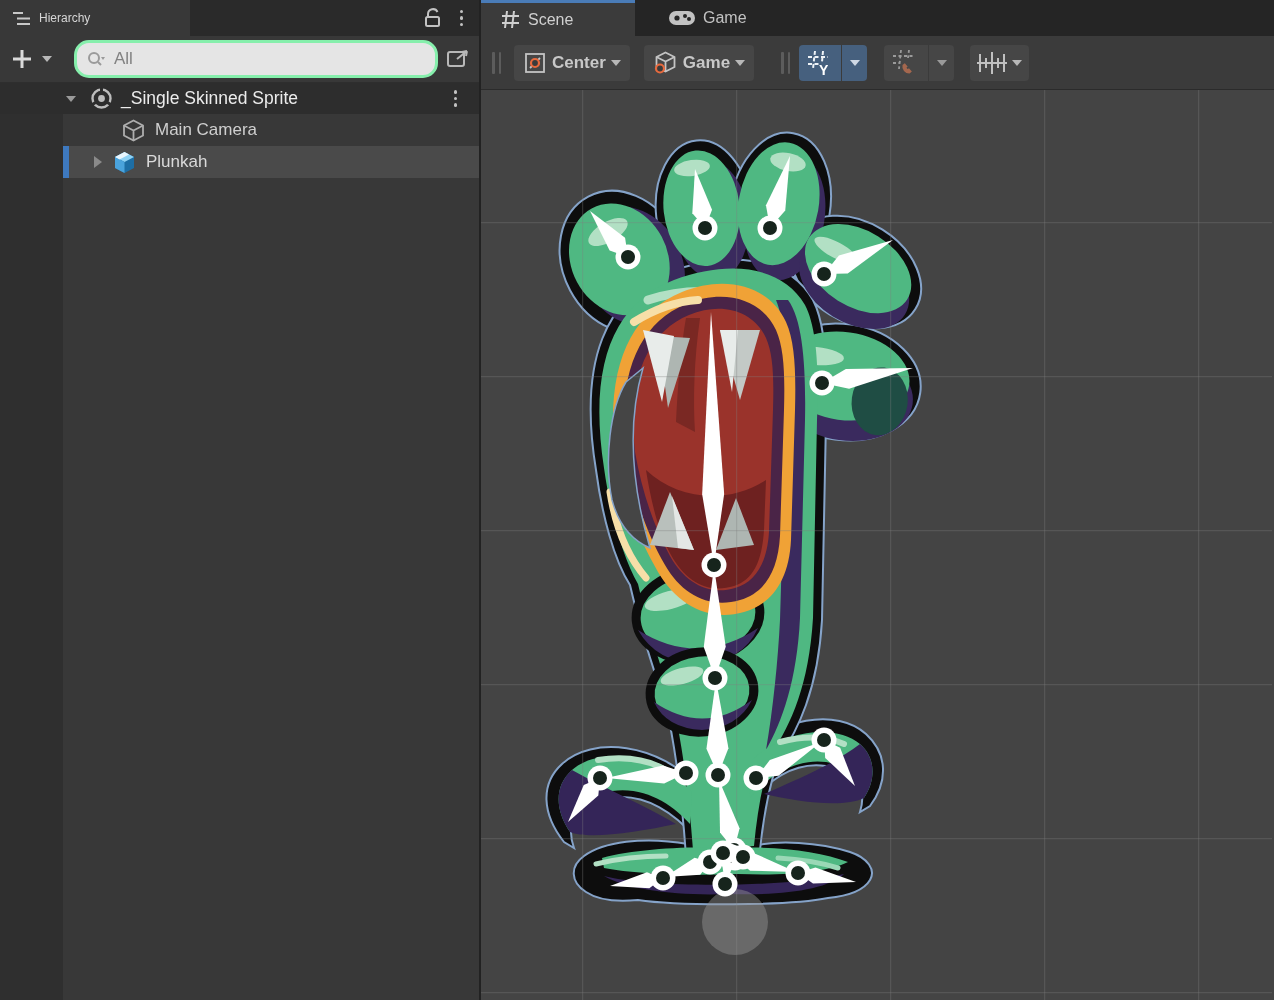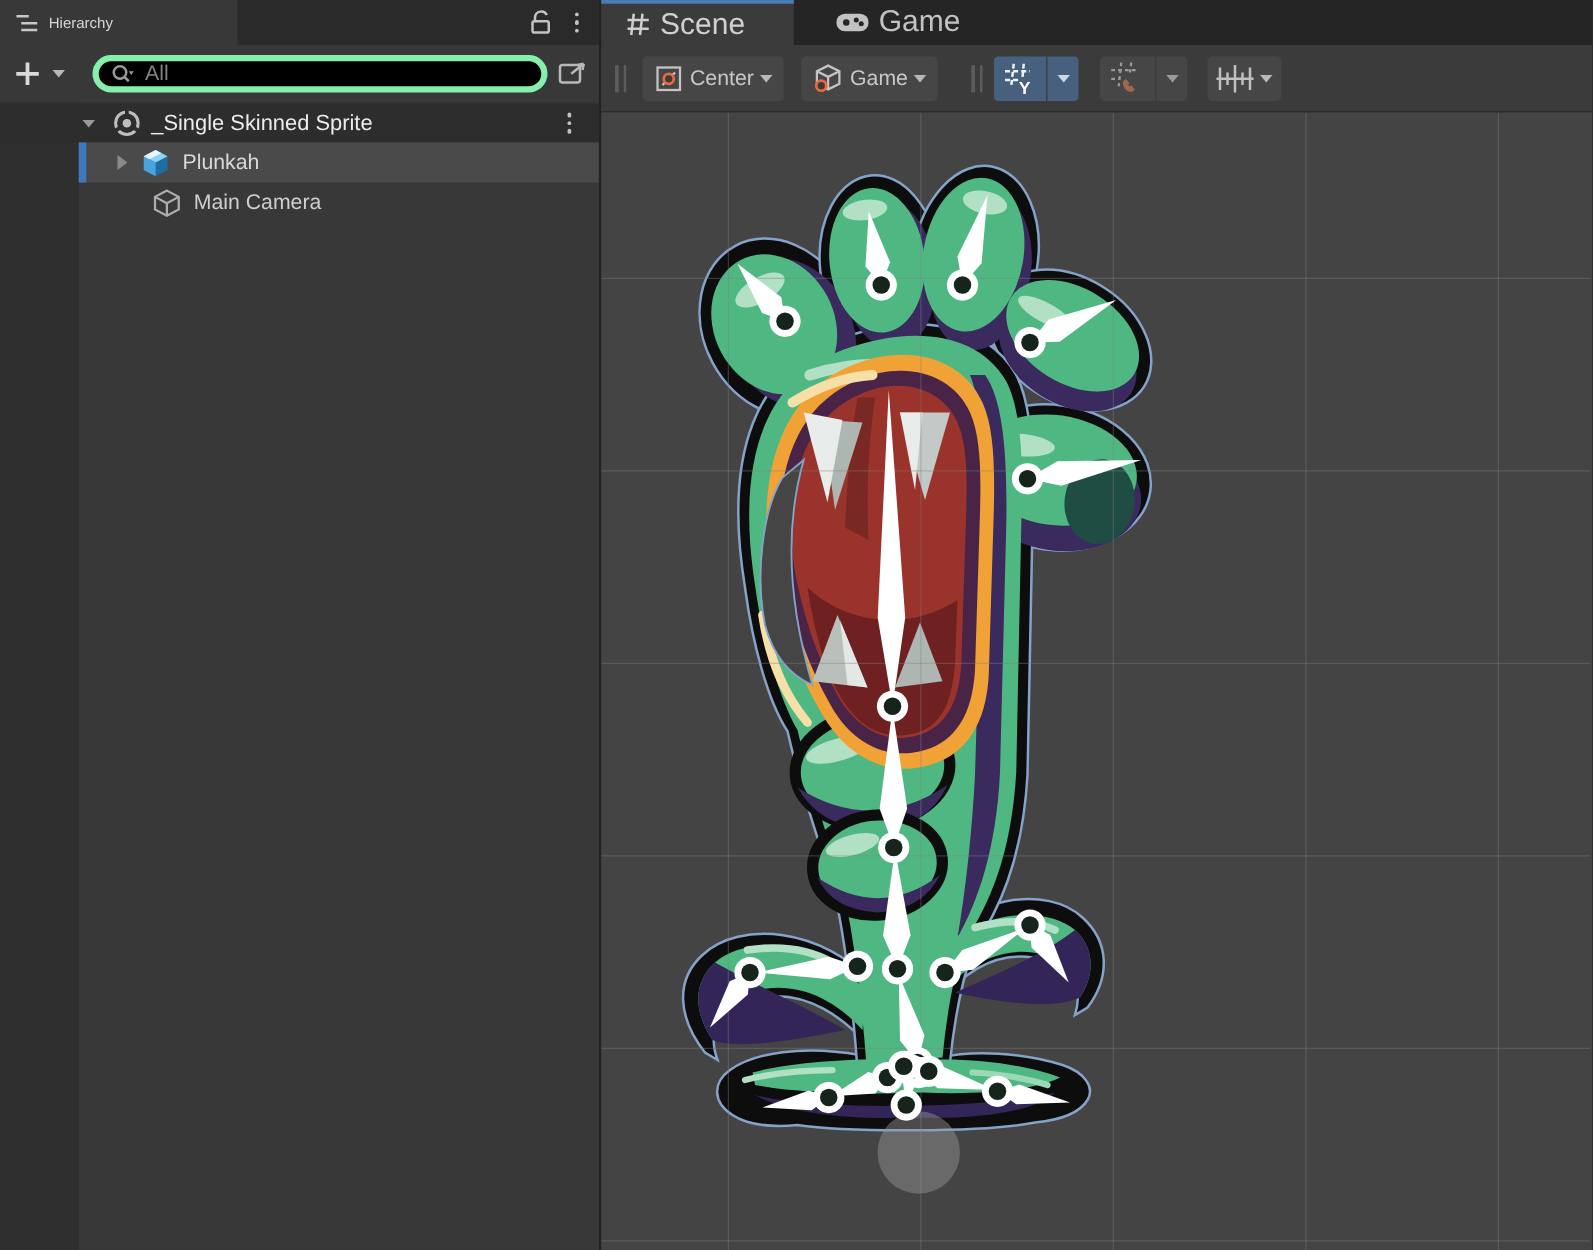--- a/index.html
+++ b/index.html
@@ -8,45 +8,45 @@
 
   
   .left{width:481px;height:100%;display:flex;flex-direction:column;border-right:2px solid #222;background:#383838;}
   .l-tabstrip{height:36px;background:#2a2a2a;display:flex;align-items:stretch;position:relative;flex:none;}
   .l-tab{width:190px;background:#383838;display:flex;align-items:center;gap:9px;padding-left:13px;}
   .l-tab-label{font-size:12px;color:#d6d6d6;}
   .l-strip-icons{margin-left:auto;display:flex;align-items:center;gap:18px;padding-right:16px;}
   .l-toolbar{height:47px;background:#383838;border-bottom:1px solid #2e2e2e;display:flex;align-items:center;flex:none;}
   .plus-btn{display:flex;align-items:center;margin-left:10px;}
   .caret{width:0;height:0;border-left:5px solid transparent;border-right:5px solid transparent;border-top:6px solid #b8b8b8;display:inline-block;}
-  .search-pill{flex:1;height:30px;margin:0 7px 0 22px;background:#000000;border:5px solid #86efac;border-radius:15px;display:flex;align-items:center;padding:4px 10px;gap:8px;}
+  .search-pill{flex:1;height:30px;margin:0 7px 0 22px;background:#e5e5e5;border:3px solid #86efac;border-radius:15px;display:flex;align-items:center;padding:16px 10px;gap:8px;}
   .search-text{color:#828282;font-size:17px;}
   .rows{flex:1;background:linear-gradient(to right,#2f2f2f 63px,#383838 63px);}
   .row{height:32px;display:flex;align-items:center;position:relative;}
   .row-header{background:#2d2d2d;height:31px;}
   .row-sel-bg{position:absolute;left:63px;right:0;top:0;bottom:0;background:#4a4a4a;}
   .sel-bar{position:absolute;left:63px;top:0;bottom:0;width:6px;background:#3e79bf;}
   .row-label{font-size:17px;color:#cfcfcf;position:relative;}
   .row-label.bold{font-weight:normal;color:#ececec;font-size:17.5px;}
   .kebab{color:#c2c2c2;font-size:17px;letter-spacing:0;line-height:6px;display:flex;flex-direction:column;gap:3px;align-items:center;}
   .kebab i{width:3.5px;height:3.5px;border-radius:50%;background:#c2c2c2;display:block;}
   .row .kebab{position:absolute;right:22px;}
 
   
   .right{flex:1;height:100%;display:flex;flex-direction:column;min-width:0;}
   .s-tabstrip{height:36px;background:#252525;display:flex;align-items:stretch;flex:none;}
   .s-tab{display:flex;align-items:center;gap:8px;padding:0 18px 0 20px;}
   .s-tab.active{background:#3b3b3b;border-top:3px solid #4a7cb8;width:154px;}
-  .s-tab-label{font-size:24px;color:#d0d0d0;}
+  .s-tab-label{font-size:16px;color:#d0d0d0;}
   .s-tab.inactive{margin-left:14px;}
   .s-tab.inactive .s-tab-label{color:#c2c2c2;}
   .s-toolbar{height:54px;background:#3b3b3b;border-bottom:1px solid #2b2b2b;display:flex;align-items:center;flex:none;}
   .handle{display:flex;gap:4px;margin-left:11px;}
   .handle i{width:2.5px;height:22px;background:#5c5c5c;border-radius:1px;display:block;}
-  .tbtn{height:36px;background:#464646;border-radius:4px;display:flex;align-items:center;gap:5px;padding:0 9px;color:#c8c8c8;font-size:17px;}
+  .tbtn{height:36px;background:#464646;border-radius:4px;display:flex;align-items:center;gap:5px;padding:0 9px;color:#c8c8c8;font-size:17px;font-weight:bold;}
   .tgroup{display:flex;height:36px;border-radius:4px;overflow:hidden;}
   .tseg{background:#464646;display:flex;align-items:center;justify-content:center;}
   .tseg.blue{background:#46607e;}
   .tseg.main{padding:0 8px;}
   .tseg.drop{width:26px;border-left:1px solid #3b3b3b;}
   .viewport{flex:1;background:#444444;position:relative;overflow:hidden;min-height:0;}
   .viewport svg{position:absolute;left:0;top:0;}
 </style>
 </head>
 <body>
@@ -117,40 +117,40 @@
         </svg>
         <span class="row-label bold" style="margin-left:8px">_Single Skinned Sprite</span>
         <span class="kebab">
             <i></i>
             <i></i>
             <i></i>
           </span>
       </div>
 
       <div class="row">
+        <svg width="25" height="25" viewBox="0 0 25 25" style="margin-left:121px">
+          <g fill="none" stroke="#aeaeae" stroke-width="1.8">
+            <path d="M12.5 2.5 L22 7.5 L22 17.5 L12.5 22.5 L3 17.5 L3 7.5 Z"></path>
+            <path d="M3 7.5 L12.5 12.5 L22 7.5 M12.5 12.5 L12.5 22.5"></path>
+          </g>
+        </svg>
+        <span class="row-label" style="margin-left:9px">Main Camera</span>
+      </div>
+
+      <div class="row">
         <span class="row-sel-bg"></span>
         <span class="sel-bar"></span>
         <span style="position:relative;margin-left:94px;width:0;height:0;border-top:6px solid transparent;border-bottom:6px solid transparent;border-left:8px solid #8a8a8a;"></span>
         <svg width="25" height="25" viewBox="0 0 25 25" style="margin-left:10px;position:relative">
           <path d="M12.5 2 L22 7 L22 18 L12.5 23 L3 18 L3 7 Z" fill="#1d6ea5"></path>
           <path d="M12.5 2 L22 7 L12.5 12 L3 7 Z" fill="#8ed2f4"></path>
           <path d="M3 7 L12.5 12 L12.5 23 L3 18 Z" fill="#4aa3dc"></path>
           <path d="M12.5 2 L17 4.4 L7.5 9.4 L3 7 Z" fill="#e9f6fd"></path>
         </svg>
         <span class="row-label" style="margin-left:9px;color:#dadada">Plunkah</span>
-      </div>
-
-      <div class="row">
-        <svg width="25" height="25" viewBox="0 0 25 25" style="margin-left:121px">
-          <g fill="none" stroke="#aeaeae" stroke-width="1.8">
-            <path d="M12.5 2.5 L22 7.5 L22 17.5 L12.5 22.5 L3 17.5 L3 7.5 Z"></path>
-            <path d="M3 7.5 L12.5 12.5 L22 7.5 M12.5 12.5 L12.5 22.5"></path>
-          </g>
-        </svg>
-        <span class="row-label" style="margin-left:9px">Main Camera</span>
       </div>
     </div>
   </div>
 
   <div class="right">
     <div class="s-tabstrip">
       <div class="s-tab active">
         <svg width="19" height="19" viewBox="0 0 19 19">
           <g stroke="#cfcfcf" stroke-width="2">
             <line x1="6" y1="1" x2="4" y2="18"></line>

